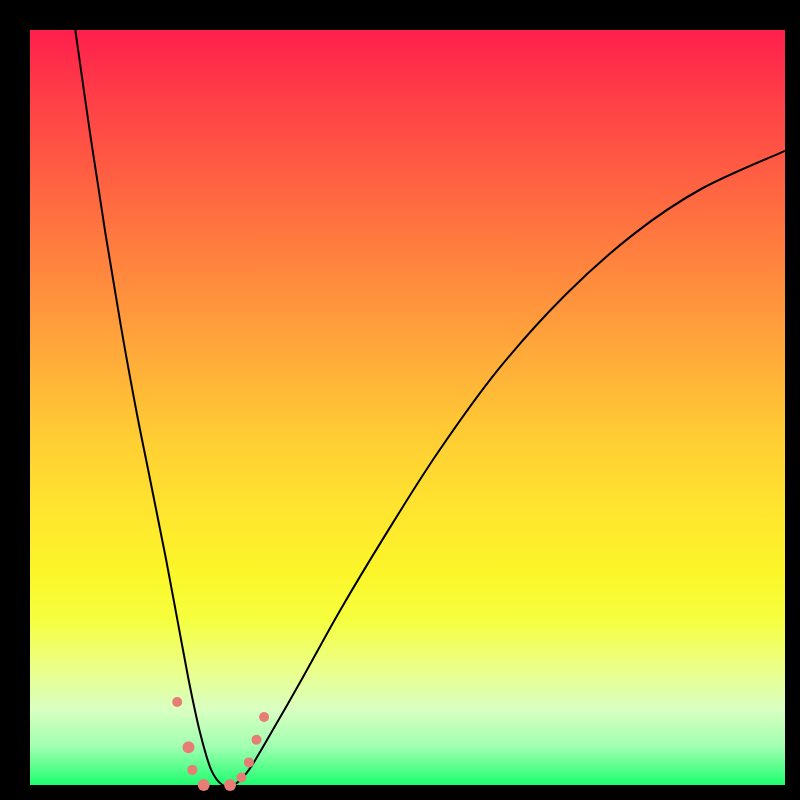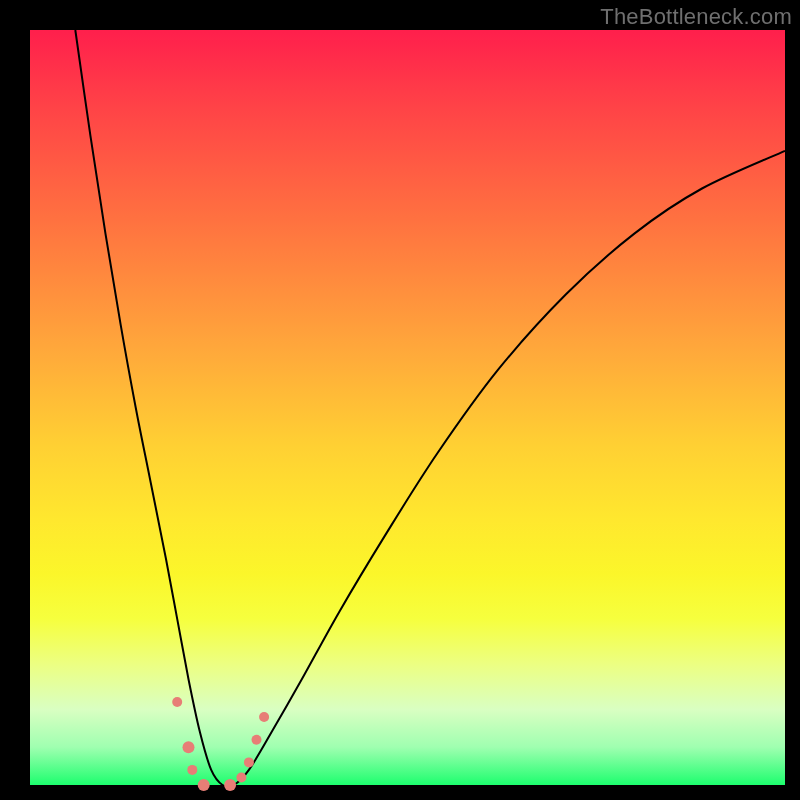--- a/index.html
+++ b/index.html
@@ -75,14 +75,13 @@
           <circle cx="173.7" cy="755.0" r="6" class="dot"></circle>
           <circle cx="200.1" cy="755.0" r="6" class="dot"></circle>
           <circle cx="211.4" cy="747.5" r="5" class="dot"></circle>
           <circle cx="218.9" cy="732.4" r="5" class="dot"></circle>
           <circle cx="226.5" cy="709.7" r="5" class="dot"></circle>
           <circle cx="234.1" cy="687.0" r="5" class="dot"></circle>
         </g>
     </svg>
   </div>
 
-  <div class="watermark">TheBottleneck.com</div>
 </div>
 
 </body></html>

